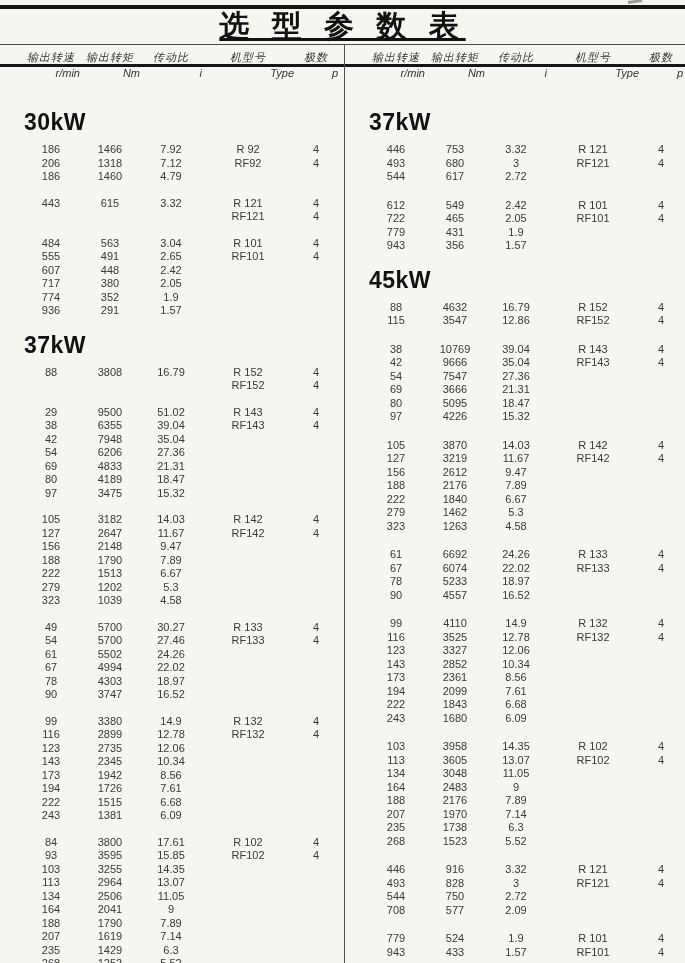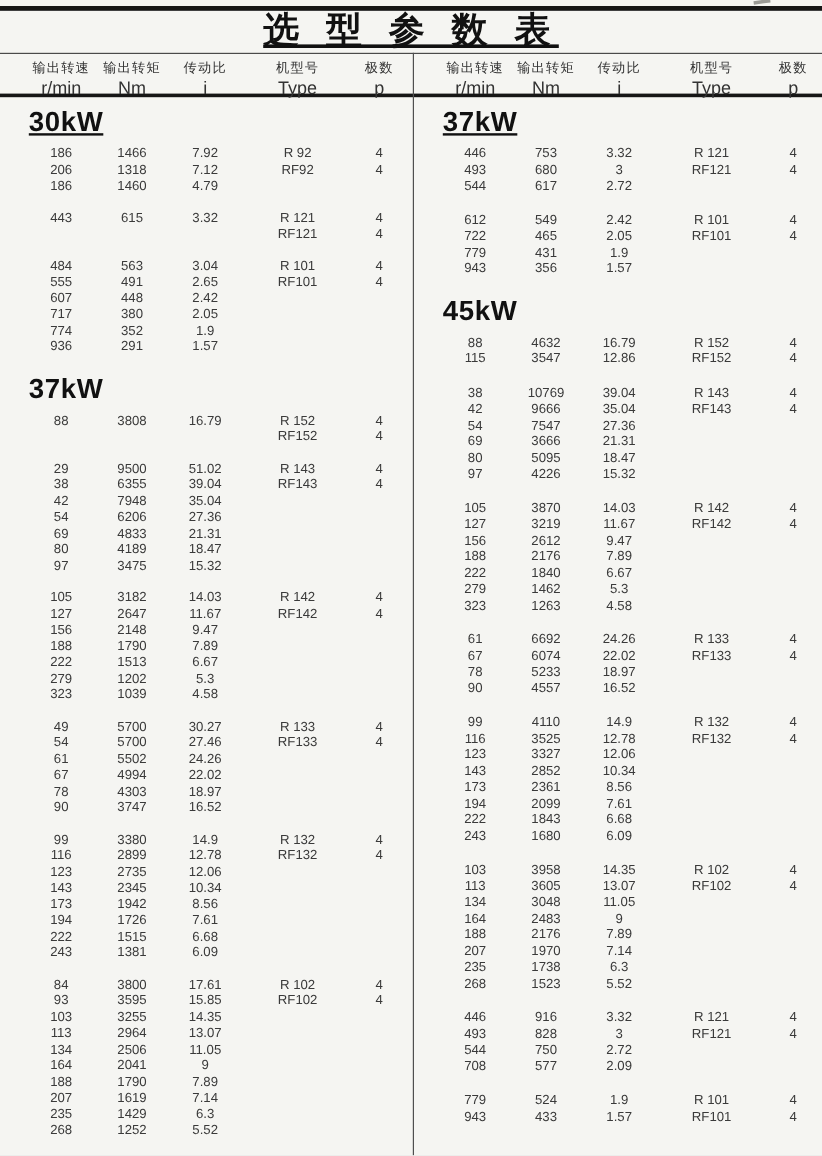--- a/index.html
+++ b/index.html
@@ -9,39 +9,39 @@
     font-family:"Liberation Sans", sans-serif;
   }
   .top-rule{position:absolute; top:5px; left:0; width:685px; height:4px; background:#161616;}
   .corner-mark{position:absolute; top:0; left:628px; width:14px; height:3px; background:#9a9a96; transform:rotate(-8deg);}
   .title{
     position:absolute; top:10px; left:0; width:685px; margin:0;
     text-align:center; font-size:30px; line-height:32px; font-weight:800;
     letter-spacing:7px; color:#111;text-decoration:underline;
   }
   .header-band{
-    position:absolute; top:44px; left:0; width:685px; height:37px;
+    position:absolute; top:44px; left:0; width:685px; height:23px;
     border-top:1px solid #4a4a4a; border-bottom:3px solid #161616;
-    box-sizing:border-box; display:flex;
+    box-sizing:border-box; display:flex;font-style:italic;
   }
   .half-head{width:345px; box-sizing:border-box;}
   .half-head.right{width:340px;}
   .hgrid{display:grid; grid-template-columns:58px 60px 62px 92px 44px; padding-left:22px; padding-top:4px;}
   .hcell{text-align:center;}
   .hcell .cn{display:block; font-size:11px; line-height:17px; color:#333; letter-spacing:1px;}
-  .hcell .unit{display:block; font-size:15px; line-height:15px; color:#333;}
+  .hcell .unit{display:block; font-size:11px; line-height:15px; color:#333;text-align:right;}
   .v-divider{position:absolute; top:44px; bottom:0; left:344px; width:1px; background:#4f4f4f;}
   .body{position:absolute; top:88px; left:0; width:685px; bottom:0; display:flex; overflow:hidden;}
   .half-body{width:345px; overflow:hidden;}
   .half-body.right{width:340px;}
   .power-heading{
     font-size:23px; line-height:26px; font-weight:800; color:#111;
     margin:14px 0 8px 24px; letter-spacing:0.5px;
   }
-  .section:first-child .power-heading{margin-top:0;text-decoration:underline;}
+  .section:first-child .power-heading{margin-top:21px;}
   .row{display:grid; grid-template-columns:58px 60px 62px 92px 44px; padding-left:22px; height:13.5px;}
   .cell{text-align:center; font-size:11px; line-height:13.5px; color:#3a3a3a; white-space:pre;}
   .left .group{margin-bottom:13px;}
   .right .group{margin-bottom:15px;}
   .group:last-child{margin-bottom:0;}
 </style>
 </head>
 <body>
 
 <div class="page">

